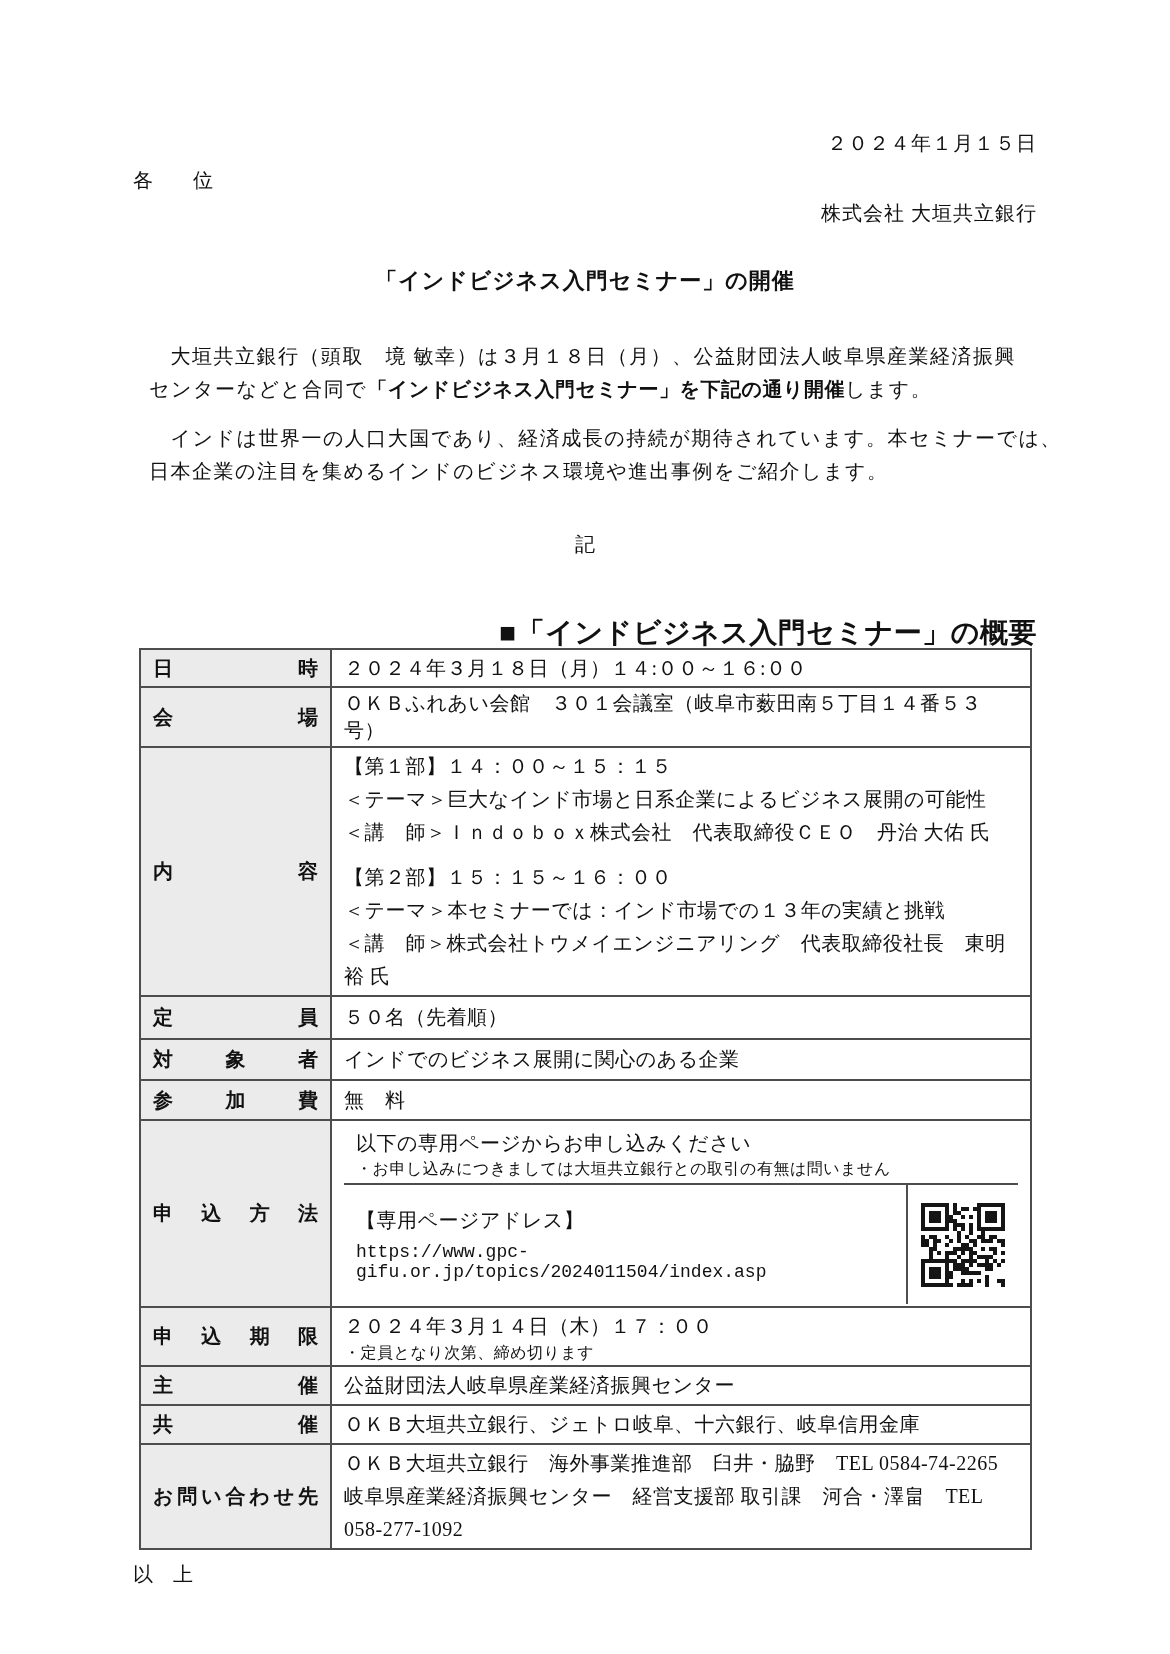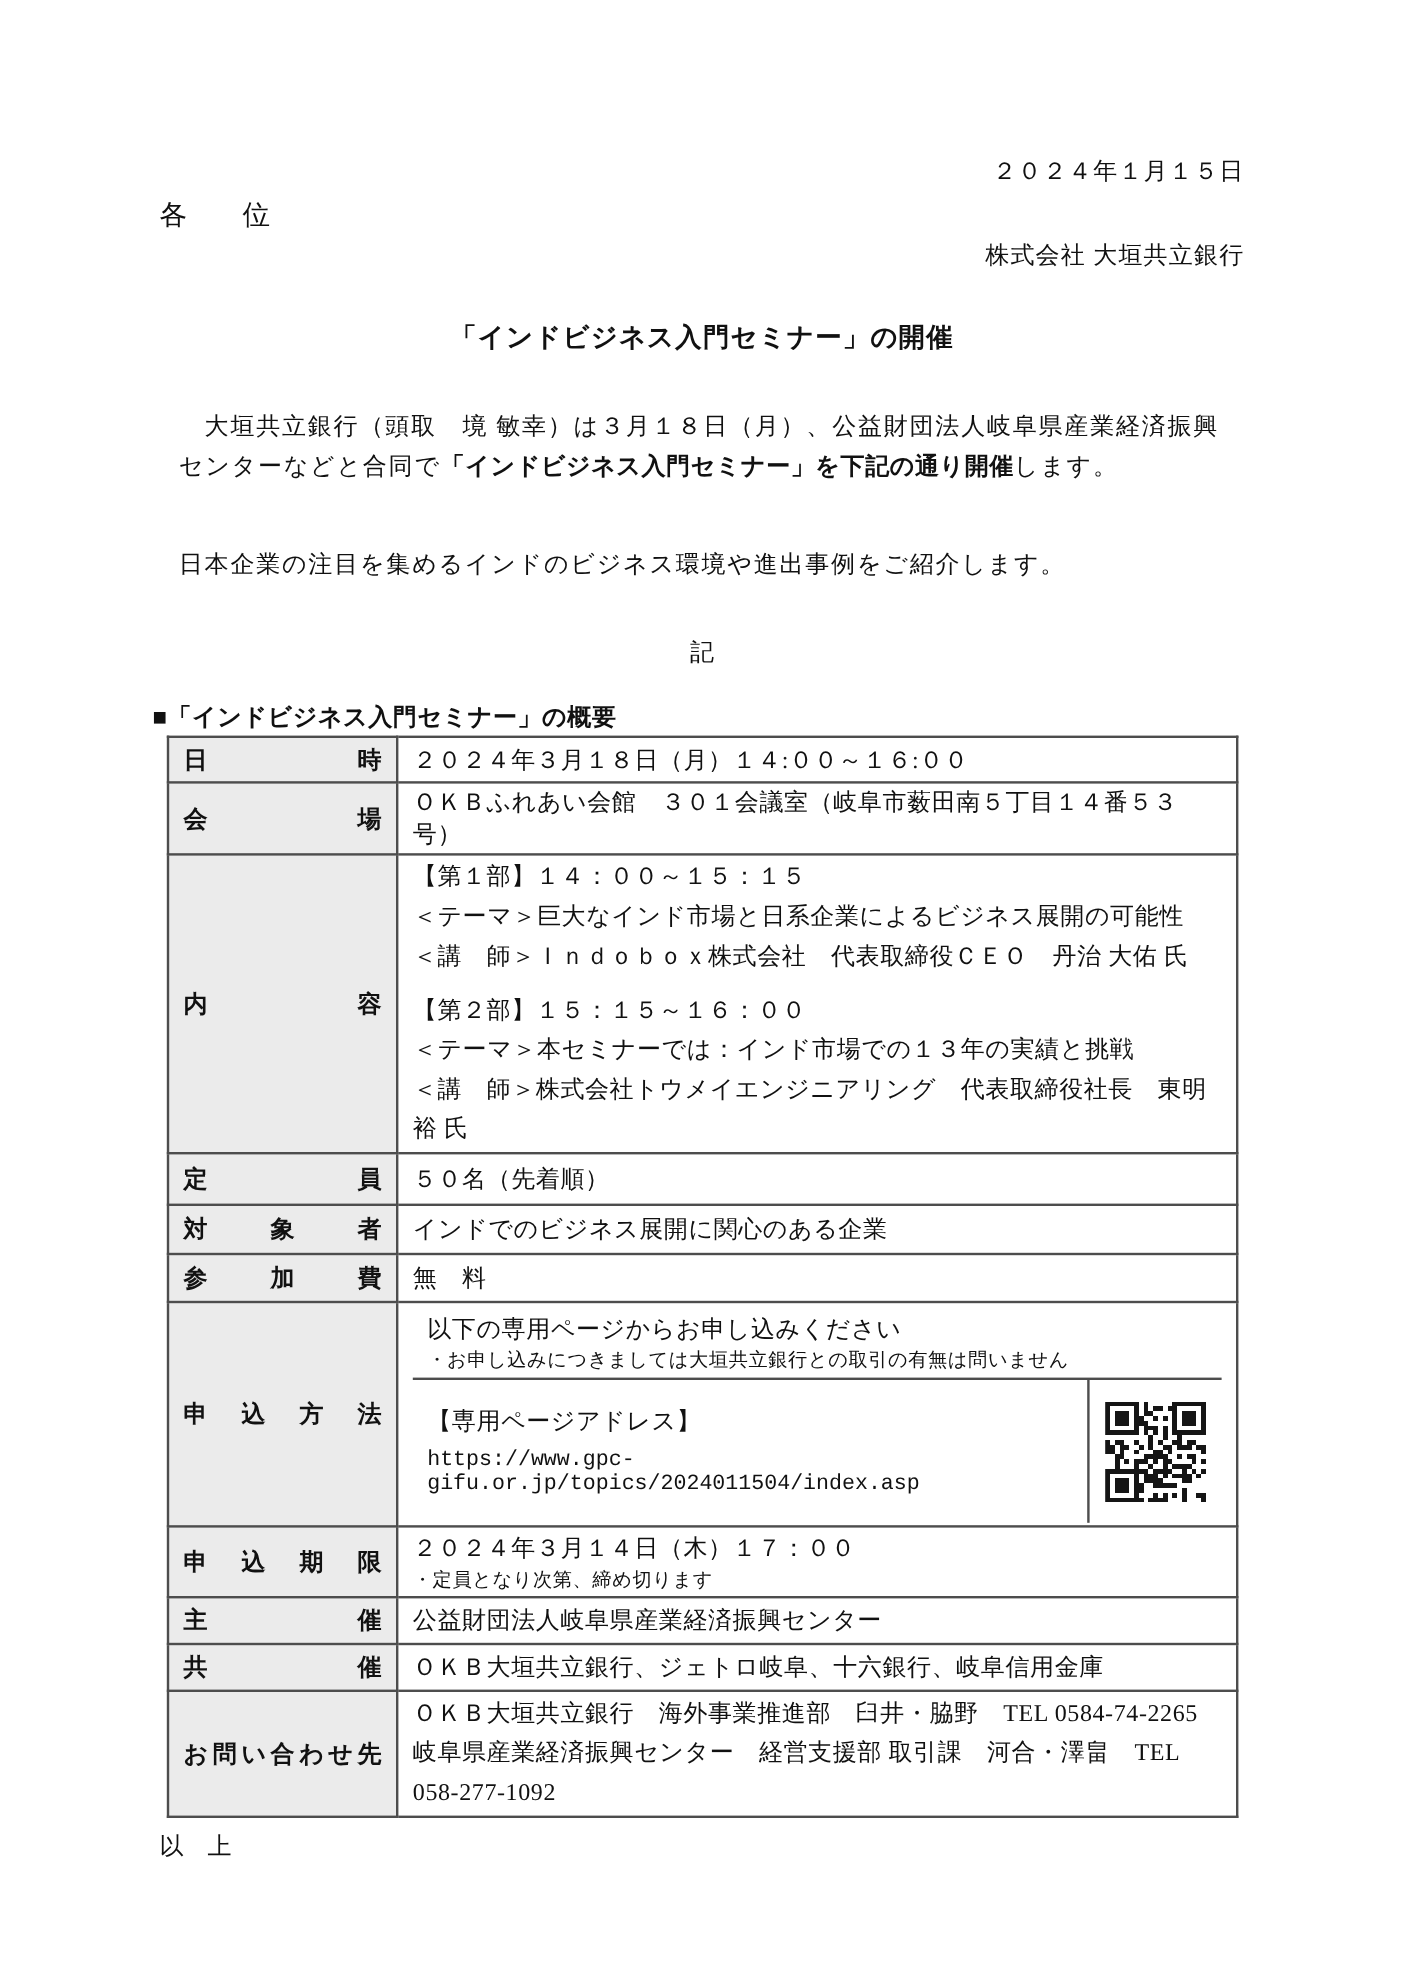--- a/index.html
+++ b/index.html
@@ -4,39 +4,39 @@
 <style>
   html,body{margin:0;padding:0;}
   body{
     width:1170px;height:1654px;background:#ffffff;color:#111;
     font-family:"Liberation Serif","DejaVu Serif",serif;
     overflow:hidden;
   }
   .page{padding:131px 133px 0;box-sizing:border-box;}
 
   .date-line{text-align:right;font-size:20px;line-height:24px;letter-spacing:1px;}
-  .addressee{margin-top:13px;font-size:23px;line-height:24px;}
+  .addressee{margin-top:13px;font-size:20px;line-height:24px;}
   .company-line{margin-top:9px;text-align:right;font-size:20px;line-height:24px;letter-spacing:1px;}
 
   .doc-title{
     margin:42px 0 0;text-align:center;
     font-family:Liberation Serif, serif;
     font-weight:bold;font-size:22px;line-height:28px;letter-spacing:1px;
   }
 
   .bodytext{margin-top:45px;font-size:20px;line-height:33px;letter-spacing:1.5px;white-space:nowrap;}
   .bodytext p{margin:16px;}
   .bodytext b{font-family:Liberation Serif, serif;letter-spacing:0.5px;}
 
   .ki{margin-top:44px;text-align:center;font-size:20px;line-height:24px;}
 
   .section-heading{
-    margin:30px 0 0 -6px;
+    margin:65px 0 0 -6px;
     font-family:"Liberation Sans","DejaVu Sans",sans-serif;
-    font-weight:bold;font-size:20px;line-height:24px;letter-spacing:0.5px;
+    font-weight:bold;font-size:28px;line-height:24px;letter-spacing:0.5px;text-align:right;
   }
 
   table.seminar{
     border-collapse:collapse;margin:3px 0 0 6px;width:893px;table-layout:fixed;
   }
   table.seminar th,table.seminar td{border:2px solid #4d4d4d;vertical-align:middle;}
   table.seminar th{
     width:165px;background:#ebebeb;
     font-family:"Liberation Sans","DejaVu Sans",sans-serif;
     font-weight:bold;font-size:20px;padding:0 12px;
@@ -87,21 +87,21 @@
 
   <div class="date-line">２０２４年１月１５日</div>
   <div class="addressee">各　　位</div>
   <div class="company-line">株式会社 大垣共立銀行</div>
 
   <h1 class="doc-title">「インドビジネス入門セミナー」の開催</h1>
 
   <div class="bodytext">
     <p><span>　大垣共立銀行（頭取　境 敏幸）は３月１８日（月）、公益財団法人岐阜県産業経済振興</span><br>
       <span>センターなどと合同で</span><b>「インドビジネス入門セミナー」を下記の通り開催</b><span>します。</span></p>
-    <p><br>
+    <p><span>　インドは世界一の人口大国であり、経済成長の持続が期待されています。本セミナーでは、</span><br>
       <span>日本企業の注目を集めるインドのビジネス環境や進出事例をご紹介します。</span></p>
   </div>
 
   <div class="ki">記</div>
 
   <div class="section-heading">■「インドビジネス入門セミナー」の概要</div>
 
   <table class="seminar">
     <tbody>
         <tr class="r-datetime">

